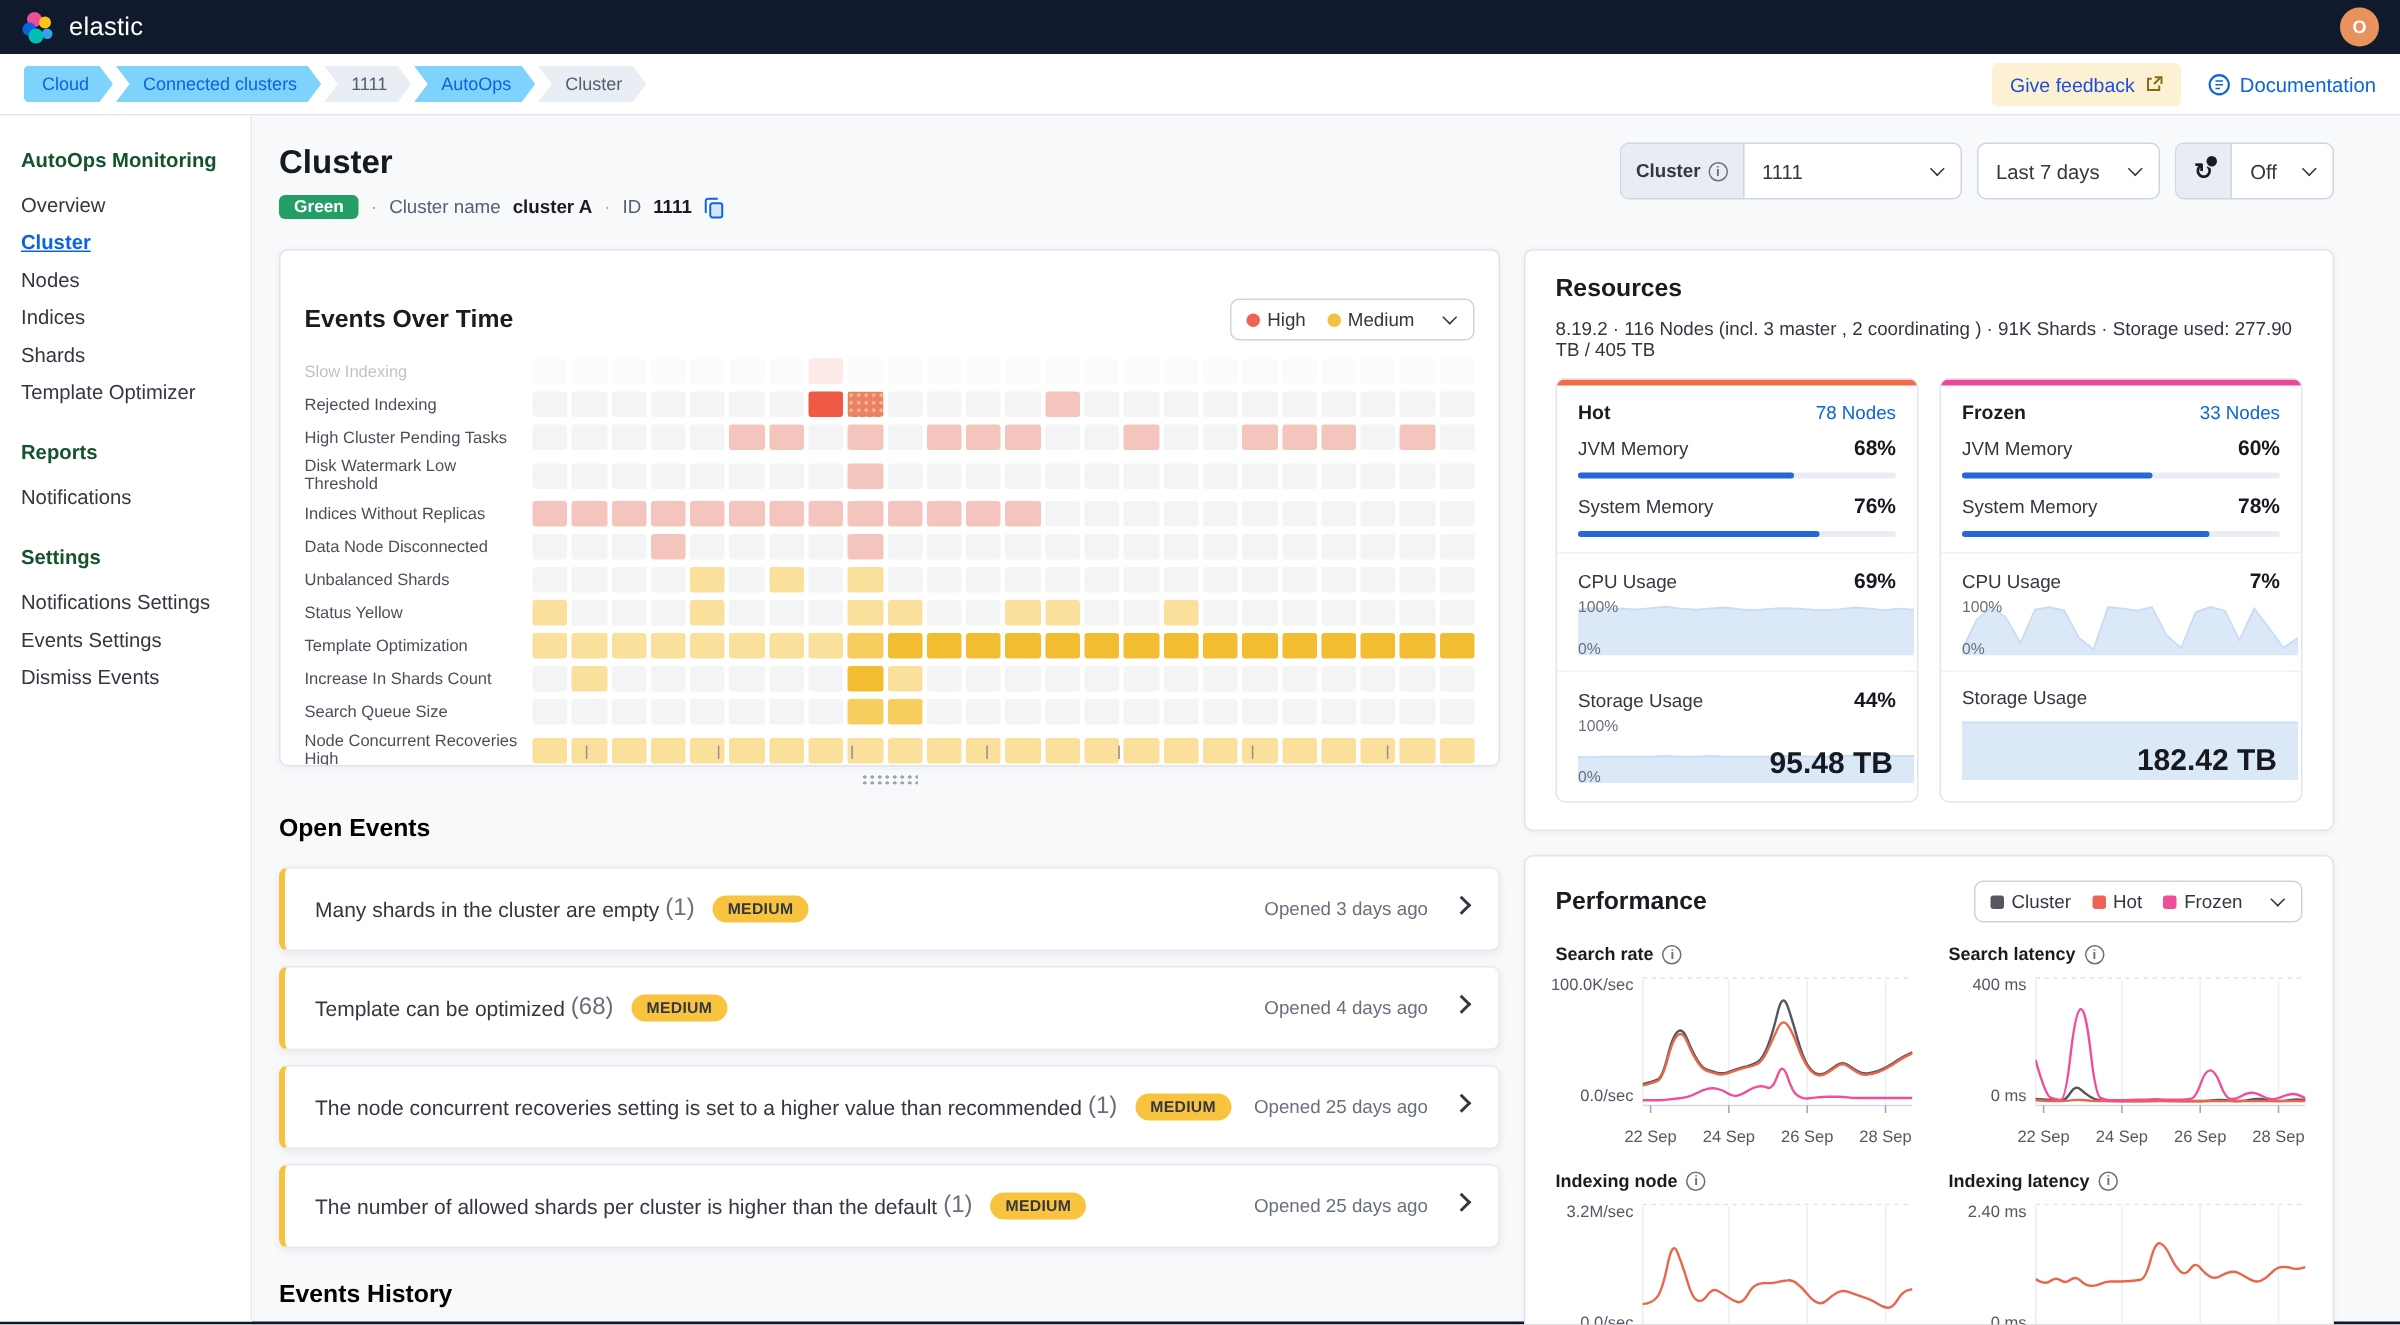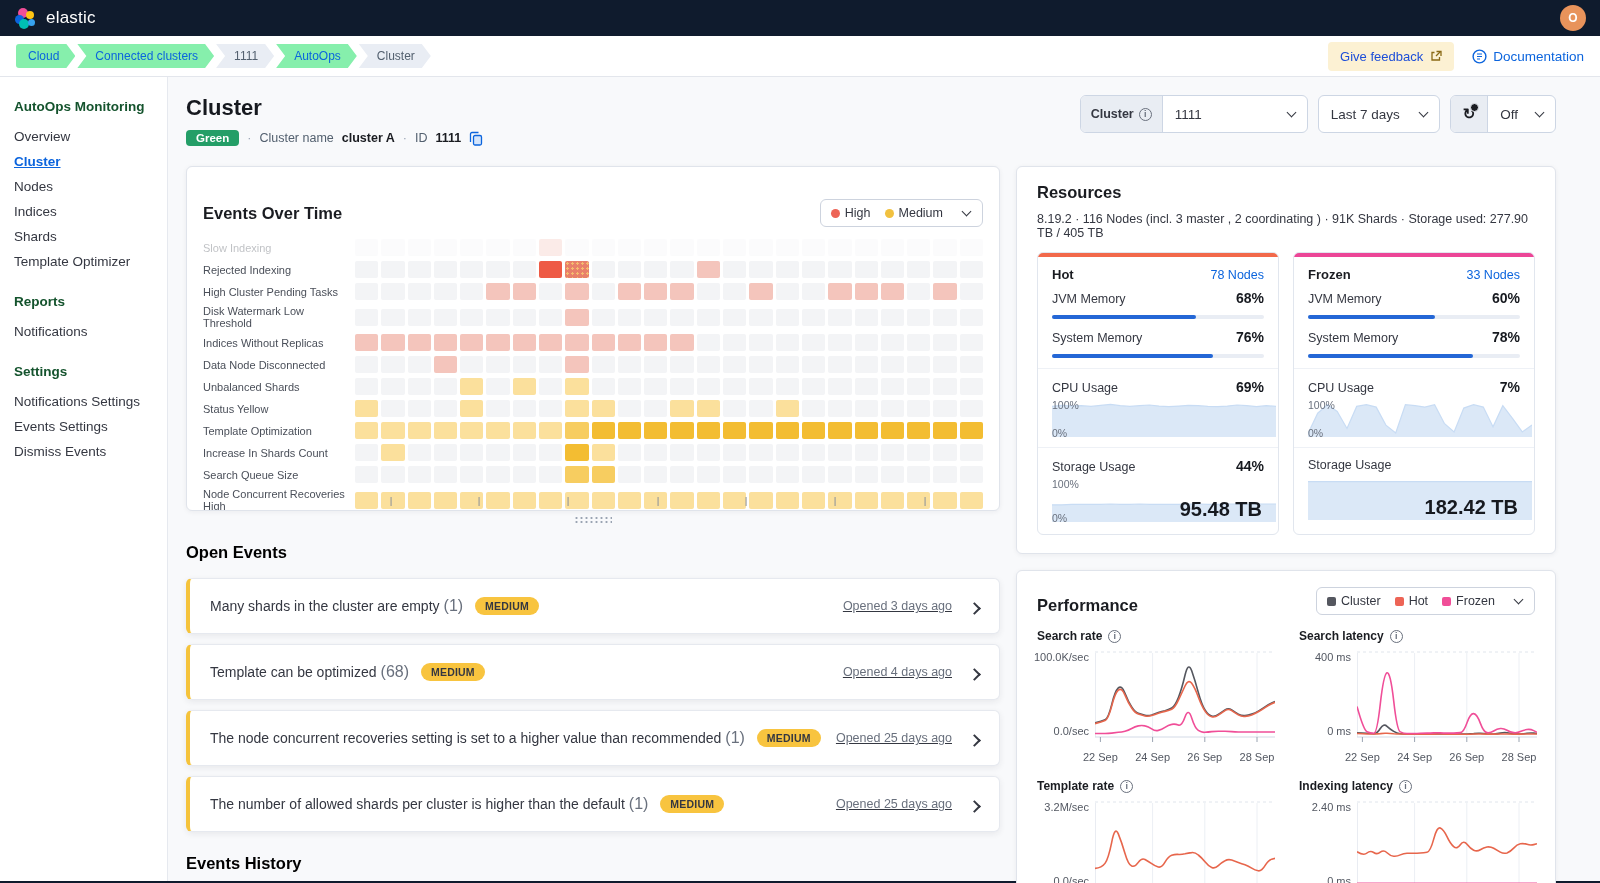--- a/index.html
+++ b/index.html
@@ -12,21 +12,21 @@
   .brand { color:#fff; font-size:17px; letter-spacing:.2px; }
   .header-spacer { flex:1; }
   .avatar { width:26px; height:26px; border-radius:50%; background:#e8935b; color:#fff; font-size:12px; font-weight:700; display:flex; align-items:center; justify-content:center; cursor:pointer; }
 
   
   .crumb-bar { height:41px; background:#fff; border-bottom:1px solid #e3e6ec; display:flex; align-items:center; padding:0 16px; }
   .crumbs { display:flex; align-items:center; }
   .chip { font-size:12px; padding:5px 16px 5px 18px; margin-right:2px; cursor:pointer;
           clip-path:polygon(0 0, calc(100% - 9px) 0, 100% 50%, calc(100% - 9px) 100%, 0 100%, 9px 50%); }
   .chip.first { clip-path:polygon(0 0, calc(100% - 9px) 0, 100% 50%, calc(100% - 9px) 100%, 0 100%); padding-left:12px; border-radius:3px 0 0 3px; }
-  .chip.link { background:#86efac; color:#0b64dd; }
+  .chip.link { background:#7dd3fc; color:#0b64dd; }
   .chip.current { background:#e9edf4; color:#53606f; }
   .crumb-right { margin-left:auto; display:flex; align-items:center; gap:18px; }
   .feedback-btn { background:#fcf1d3; border:none; border-radius:4px; padding:7px 12px; font-size:13px; color:#1d4ed8; font-family:inherit; display:flex; align-items:center; gap:7px; cursor:pointer; }
   .doc-link { display:flex; align-items:center; gap:6px; color:#0b64dd; font-size:13.5px; text-decoration:none; cursor:pointer; }
 
   
   .app-body { display:flex; height:804px; }
   .sidebar { width:168px; flex:none; background:#fff; border-right:1px solid #e6e9ef; padding:18px 14px; overflow:hidden; }
   .sb-heading { font-size:13.5px; font-weight:700; color:#14532d; margin:20px 0 10px; }
   .sb-heading:first-child { margin-top:4px; }
@@ -80,21 +80,21 @@
   .drag-dots { width:38px; height:7px; margin:5px auto 0; cursor:row-resize;
                background-image:radial-gradient(circle, #9aa4b2 1px, transparent 1.2px); background-size:5px 4px; }
 
   .section-h { font-size:16.5px; font-weight:600; color:#000000; margin:20px 0 16px; }
 
   
   .event-card { background:#fff; border:1px solid #e6e9ef; border-left:4px solid #f5c33b; border-radius:6px; box-shadow:0 2px 6px rgba(33,43,54,.08); height:56px; margin-bottom:10px; display:flex; align-items:center; padding:0 20px; cursor:pointer; }
   .ev-title { font-size:14px; color:#343741; }
   .ev-count { color:#69707d; margin-left:4px; }
   .sev-badge { background:#f8c43f; color:#343741; font-size:10.5px; font-weight:700; padding:3px 10px; border-radius:10px; margin-left:12px; letter-spacing:.2px; }
-  .ev-right { margin-left:auto; display:flex; align-items:flex-end; gap:18px;text-decoration:underline; }
+  .ev-right { margin-left:auto; display:flex; align-items:flex-start; gap:18px; }
   .ev-opened { font-size:12.5px; color:#69707d; }
   .chev-right { width:9px; height:9px; border-right:2px solid #343741; border-top:2px solid #343741; transform:rotate(45deg); }
 
   
   .res { padding:16px 20px 18px; }
   .res-meta { font-size:12.5px; color:#343741; margin-top:10px; }
   .tier-row { display:flex; gap:14px; margin-top:12px; }
   .tier { flex:1; border:1px solid #e1e6ee; border-radius:6px; overflow:hidden; background:#fff; }
   .tier-bar { height:4px; }
   .tier-in { padding:10px 14px 12px; }
@@ -108,21 +108,21 @@
   .pbar i { display:block; height:100%; border-radius:2px; background:#2467d6; }
   .tier-div { height:1px; background:#eef1f6; margin:10px -14px; }
   .spark { position:relative; margin-top:6px; }
   .spark .yl { position:absolute; left:0; font-size:10.5px; color:#69707d; z-index:2; }
   .spark .yl.top { top:-2px; } .spark .yl.bot { bottom:-2px; }
   .spark .big { position:absolute; right:2px; bottom:1px; font-size:20px; font-weight:800; color:#16191f; z-index:2; }
   .spark svg { display:block; }
 
   
   .perf { margin-top:16px; padding:16px 20px 14px; }
-  .perf-head { display:flex; align-items:flex-end; }
+  .perf-head { display:flex; align-items:center; }
   .charts-grid { display:grid; grid-template-columns:1fr 1fr; column-gap:24px; row-gap:16px; margin-top:14px; }
   .mini-chart .mc-title { font-size:12px; font-weight:700; color:#1a1c21; display:flex; align-items:center; gap:6px; margin-bottom:8px; }
   .mc-body { display:flex; }
   .mc-ylabels { width:58px; flex:none; display:flex; flex-direction:column; justify-content:space-between; align-items:flex-end; padding:0 6px 0 0; font-size:11px; color:#535862; height:86px;gap:47px; }
   .mc-plot { position:relative; }
   .mc-xlabels { position:relative; height:16px; margin-left:58px; font-size:11px; color:#535862; }
   .mc-xlabels span { position:absolute; transform:translateX(-50%); top:4px; white-space:nowrap; }
 
   .bottom-strip { height:2px; background:#0f1b2d; }
 </style>
@@ -889,21 +889,21 @@
                 </div>
                 <div class="mc-xlabels">
                   <span style="left: 3%;">22 Sep</span>
                   <span style="left: 32%;">24 Sep</span>
                   <span style="left: 61%;">26 Sep</span>
                   <span style="left: 90%;">28 Sep</span>
                 </div>
               </div>
               <div class="mini-chart">
                 <div class="mc-title">
-                  <span>Template rate</span>
+                  <span>Indexing node</span>
                   <i class="info-i">i</i>
                 </div>
                 <div class="mc-body">
                   <div class="mc-ylabels">
                     <span>3.2M/sec</span>
                     <span>0.0/sec</span>
                   </div>
                   <div class="mc-plot"><svg width="180" height="92" viewBox="0 0 180 92">
                       <line x1="0" y1="1" x2="180" y2="1" stroke="#e0e5ec" stroke-dasharray="3,3"></line>
                       <line x1="57.6" y1="2" x2="57.6" y2="86" stroke="#eceff4"></line>

